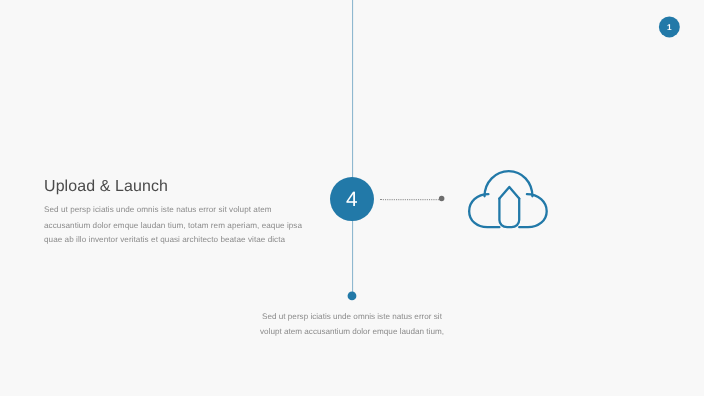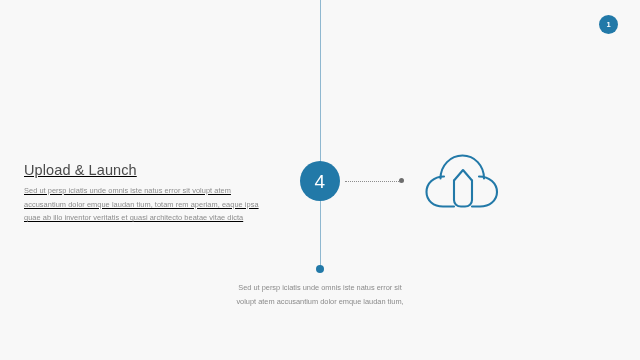--- a/index.html
+++ b/index.html
@@ -76,24 +76,23 @@
     top: 178px;
     width: 5px;
     height: 5px;
     border-radius: 50%;
     background: #6d6d6d;
   }
 
   
   #text-block {
     position: absolute;
-    left: 24px;
+    left: 40px;
     top: 162px;
     width: 235px;
-    text-decoration: underline;
   }
   #heading {
     margin: 0 0 6px 0;
     font-size: 14.5px;
     font-weight: 400;
     color: #4a4a4a;
     letter-spacing: 0.1px;
   }
   #body-text {
     margin: 0;

